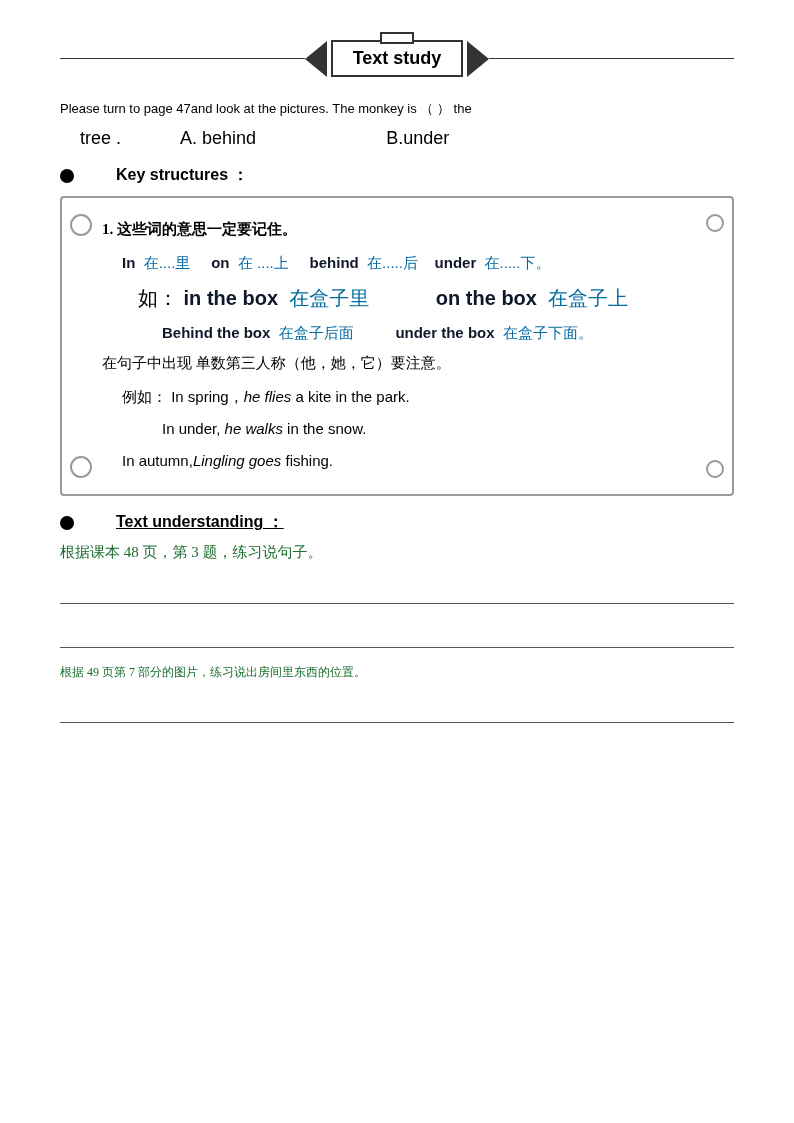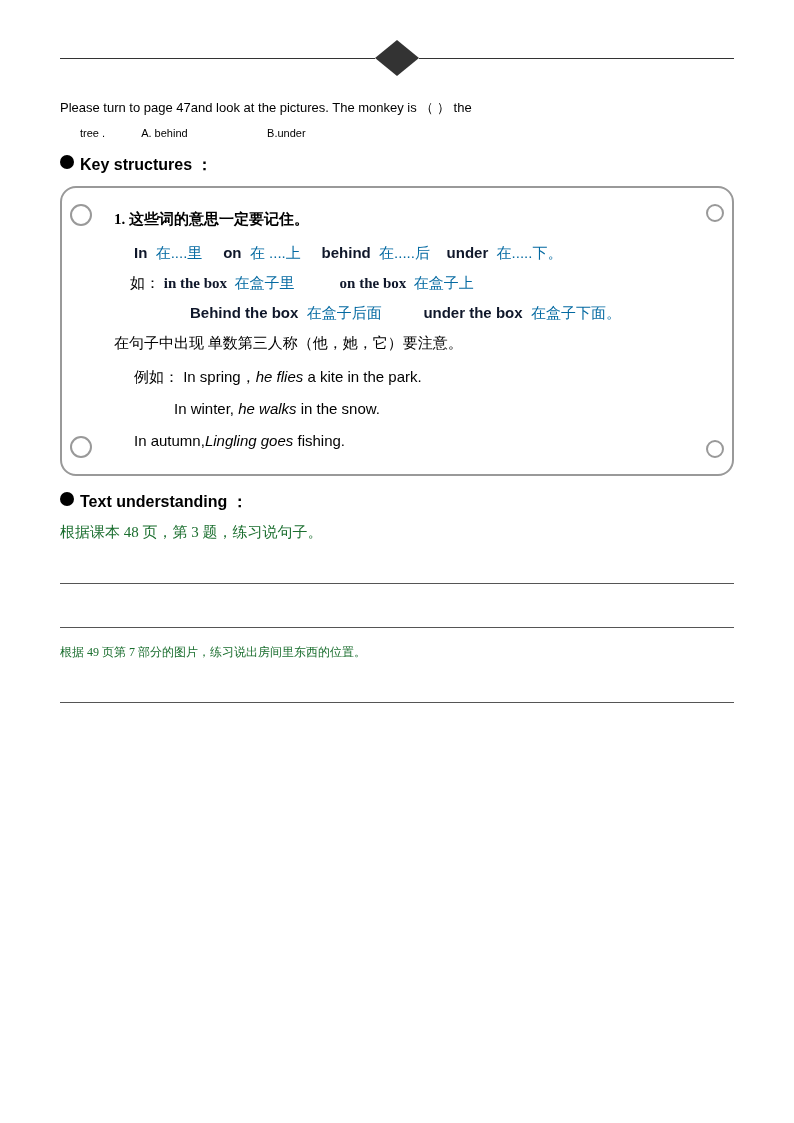--- a/index.html
+++ b/index.html
@@ -76,31 +76,32 @@
 
     
     .instruction-text {
       font-size: 13px;
       line-height: 1.8;
       margin-bottom: 8px;
       font-family: Arial, "SimSun", serif;
     }
 
     .options-line {
-      font-size: 11px;
+      font-size: 18px;
       margin-bottom: 16px;
       font-family: Arial, "SimSun", serif;
       padding-left: 20px;
     }
 
     
     .section-header {
       display: flex;
-      align-items: flex-start;
+      align-items: center;
       margin-bottom: 10px;
+      gap: 36px;
     }
 
     .bullet {
       width: 14px;
       height: 14px;
       background: #000;
       border-radius: 50%;
       display: inline-block;
       margin-right: 6px;
       flex-shrink: 0;
@@ -108,22 +109,22 @@
 
     .section-title {
       font-size: 16px;
       font-weight: bold;
       font-family: Arial, "SimSun", serif;
     }
 
     
     .notepad {
       border: 2px solid #999;
-      border-radius: 16px;
-      padding: 16px 20px 16px 52px;
+      border-radius: 4px;
+      padding: 16px 20px 16px 40px;
       margin-bottom: 16px;
       position: relative;
       background: #fff;
     }
 
     
     .notepad::before {
       content: '';
       position: absolute;
       left: 8px;
@@ -191,29 +192,29 @@
       color: #0f172a;
       font-weight: bold;
     }
 
     .prep-zh {
       color: #0369a1;
       text-align: right;
     }
 
     .example-line {
-      font-family: Liberation Serif, serif;
-      font-size: 15px;
-      margin-left: 16px;
+      font-family: Liberation Sans, sans-serif;
+      font-size: 20px;
+      margin-left: 36px;
     }
 
     .behind-line {
       font-family: Arial, "SimSun", serif;
       font-size: 15px;
-      margin-left: 76px;
+      margin-left: 60px;
     }
 
     .warning-line {
       font-family: "SimSun", serif;
       font-size: 15px;
       color: #000;
       margin-bottom: 4px;
     }
 
     .example-sentence {
@@ -224,20 +225,21 @@
     }
 
     em {
       font-style: italic;
       color: #000;
     }
 
     
     .text-understanding {
       margin-top: 10px;
+      text-decoration: underline;
     }
 
     .exercise-text {
       color: #1a6e2e;
       font-size: 15px;
       font-family: "SimSun", serif;
       margin-bottom: 14px;
     }
 
     .write-line {
@@ -259,20 +261,23 @@
       margin-bottom: 0px;
       height: 28px;
     }
   </style>
 </head>
 <body>
 
 <div class="title-container">
   <div class="title-line"></div>
   <div class="title-arrow-left"></div>
+  <div class="title-box">
+    <span>Text study</span>
+  </div>
   <div class="title-arrow-right"></div>
   <div class="title-line"></div>
 </div>
 
 <div class="instruction-text">
   <span>Please turn to page 47and look at the pictures. The monkey is （      ） the</span>
 </div>
 <div class="options-line">
   <span>tree .</span>
   &nbsp;&nbsp;&nbsp;&nbsp;&nbsp;&nbsp;&nbsp;&nbsp;&nbsp;&nbsp;
@@ -322,21 +327,21 @@
       <span class="prep-zh">在盒子下面。</span>
     </div>
 
     <div class="warning-line">在句子中出现 单数第三人称（他，她，它）要注意。</div>
 
     <div class="example-sentence">
       <span>例如：</span>
       <span>In spring，</span><em>he flies</em><span> a kite in the park.</span>
     </div>
     <div class="example-sentence" style="margin-left:60px;">
-      <span>In winter,</span><em> he walks</em><span> in the snow.</span>
+      <span>In under,</span><em> he walks</em><span> in the snow.</span>
     </div>
     <div class="example-sentence" style="">
       <span>In autumn,</span><em>Lingling goes</em><span> fishing.</span>
     </div>
   </div>
 </div>
 
 <div class="text-understanding">
   <div class="section-header">
     <span class="bullet"></span>

